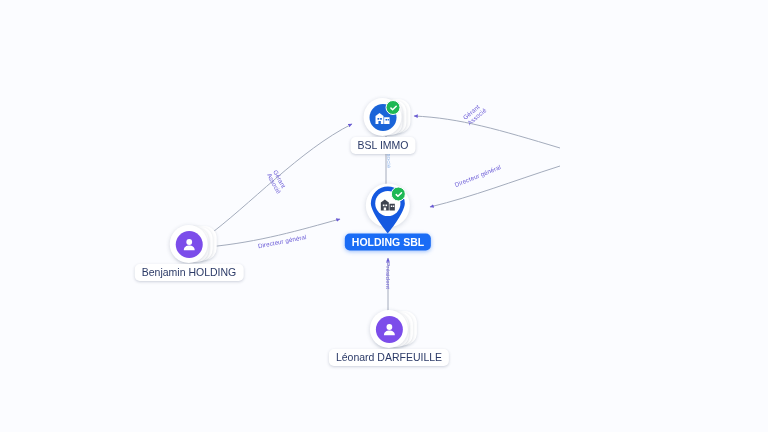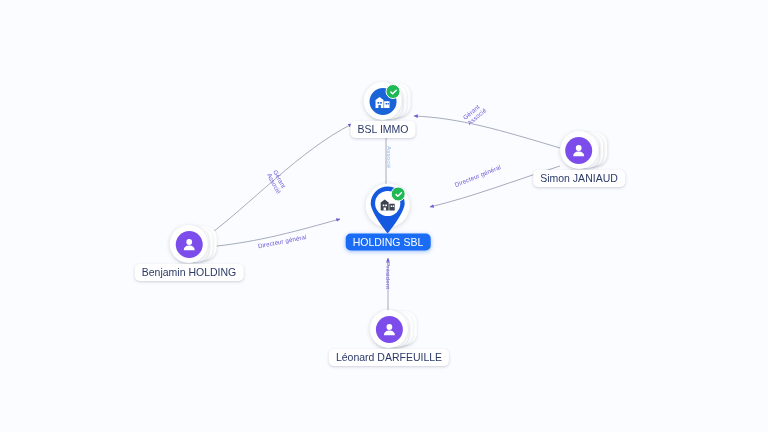--- a/index.html
+++ b/index.html
@@ -128,21 +128,21 @@
     white-space: nowrap;
     background: #ffffff;
     color: #2b3a67;
     box-shadow: 0 1px 3px rgba(40, 55, 90, 0.22);
     z-index: 7;
     position: relative;
   }
   .node-label.selected {
     background: #1a6cf5;
     color: #ffffff;
-    font-weight: normal;
+    font-weight: bold;
     box-shadow: 0 1px 4px rgba(26, 108, 245, 0.45);
   }
   .node.company-pin .node-label { margin-top: -6px; }
 
   
   .edge-label {
     position: absolute;
     font-size: 6.2px;
     line-height: 7.4px;
     color: #6a5ad6;
@@ -193,21 +193,21 @@
   </div>
 
   <div class="edge-label pale" style="left:389px; top:146px; transform: translate(0,-50%) rotate(90deg);">Associé</div>
 
   <div class="edge-label" style="left:258px; top:246px; transform: translate(0,-50%) rotate(-11deg);">Directeur général</div>
 
   <div class="edge-label" style="left:455px; top:185px; transform: translate(0,-50%) rotate(-22deg);">Directeur général</div>
 
   <div class="edge-label" style="left:388px; top:262px; transform: translate(0,-50%) rotate(90deg);">Président</div>
 
-  <div class="node" style="left:383px; top:108px;justify-content:center;">
+  <div class="node" style="left:383px; top:124px;justify-content:center;">
     <div class="node-art">
       <div class="stack s1"></div>
       <div class="stack s2"></div>
       <div class="stack s3"></div>
       <div class="disc">
         <div class="disc-inner company">
           <svg width="16" height="15" viewBox="0 0 16 15" xmlns="http://www.w3.org/2000/svg">
             <path d="M1 14 L1 6 L5 3 L9 6 L9 14 Z" fill="#ffffff"></path>
             <path d="M9.6 14 L9.6 7.2 L15 7.2 L15 14 Z" fill="#ffffff"></path>
             <rect x="3" y="8" width="1.7" height="1.7" fill="#1a64d8"></rect>
@@ -266,36 +266,20 @@
           <svg width="15" height="15" viewBox="0 0 16 16" xmlns="http://www.w3.org/2000/svg">
             <circle cx="8" cy="5.3" r="3.1" fill="#ffffff"></circle>
             <path d="M2.2 14.2 C2.2 10.6, 5 9.1, 8 9.1 C11 9.1, 13.8 10.6, 13.8 14.2 Z" fill="#ffffff"></path>
           </svg>
         </div>
       </div>
     </div>
     <div class="node-label">Benjamin HOLDING</div>
   </div>
 
-  <div class="node" style="left:579px; top:157px;">
-    <div class="node-art">
-      <div class="stack s1"></div>
-      <div class="stack s2"></div>
-      <div class="stack s3"></div>
-      <div class="disc">
-        <div class="disc-inner person">
-          <svg width="15" height="15" viewBox="0 0 16 16" xmlns="http://www.w3.org/2000/svg">
-            <circle cx="8" cy="5.3" r="3.1" fill="#ffffff"></circle>
-            <path d="M2.2 14.2 C2.2 10.6, 5 9.1, 8 9.1 C11 9.1, 13.8 10.6, 13.8 14.2 Z" fill="#ffffff"></path>
-          </svg>
-        </div>
-      </div>
-    </div>
-    <div class="node-label">Simon JANIAUD</div>
-  </div>
 
   <div class="node" style="left:389px; top:336px;">
     <div class="node-art">
       <div class="stack s1"></div>
       <div class="stack s2"></div>
       <div class="stack s3"></div>
       <div class="disc">
         <div class="disc-inner person">
           <svg width="15" height="15" viewBox="0 0 16 16" xmlns="http://www.w3.org/2000/svg">
             <circle cx="8" cy="5.3" r="3.1" fill="#ffffff"></circle>

